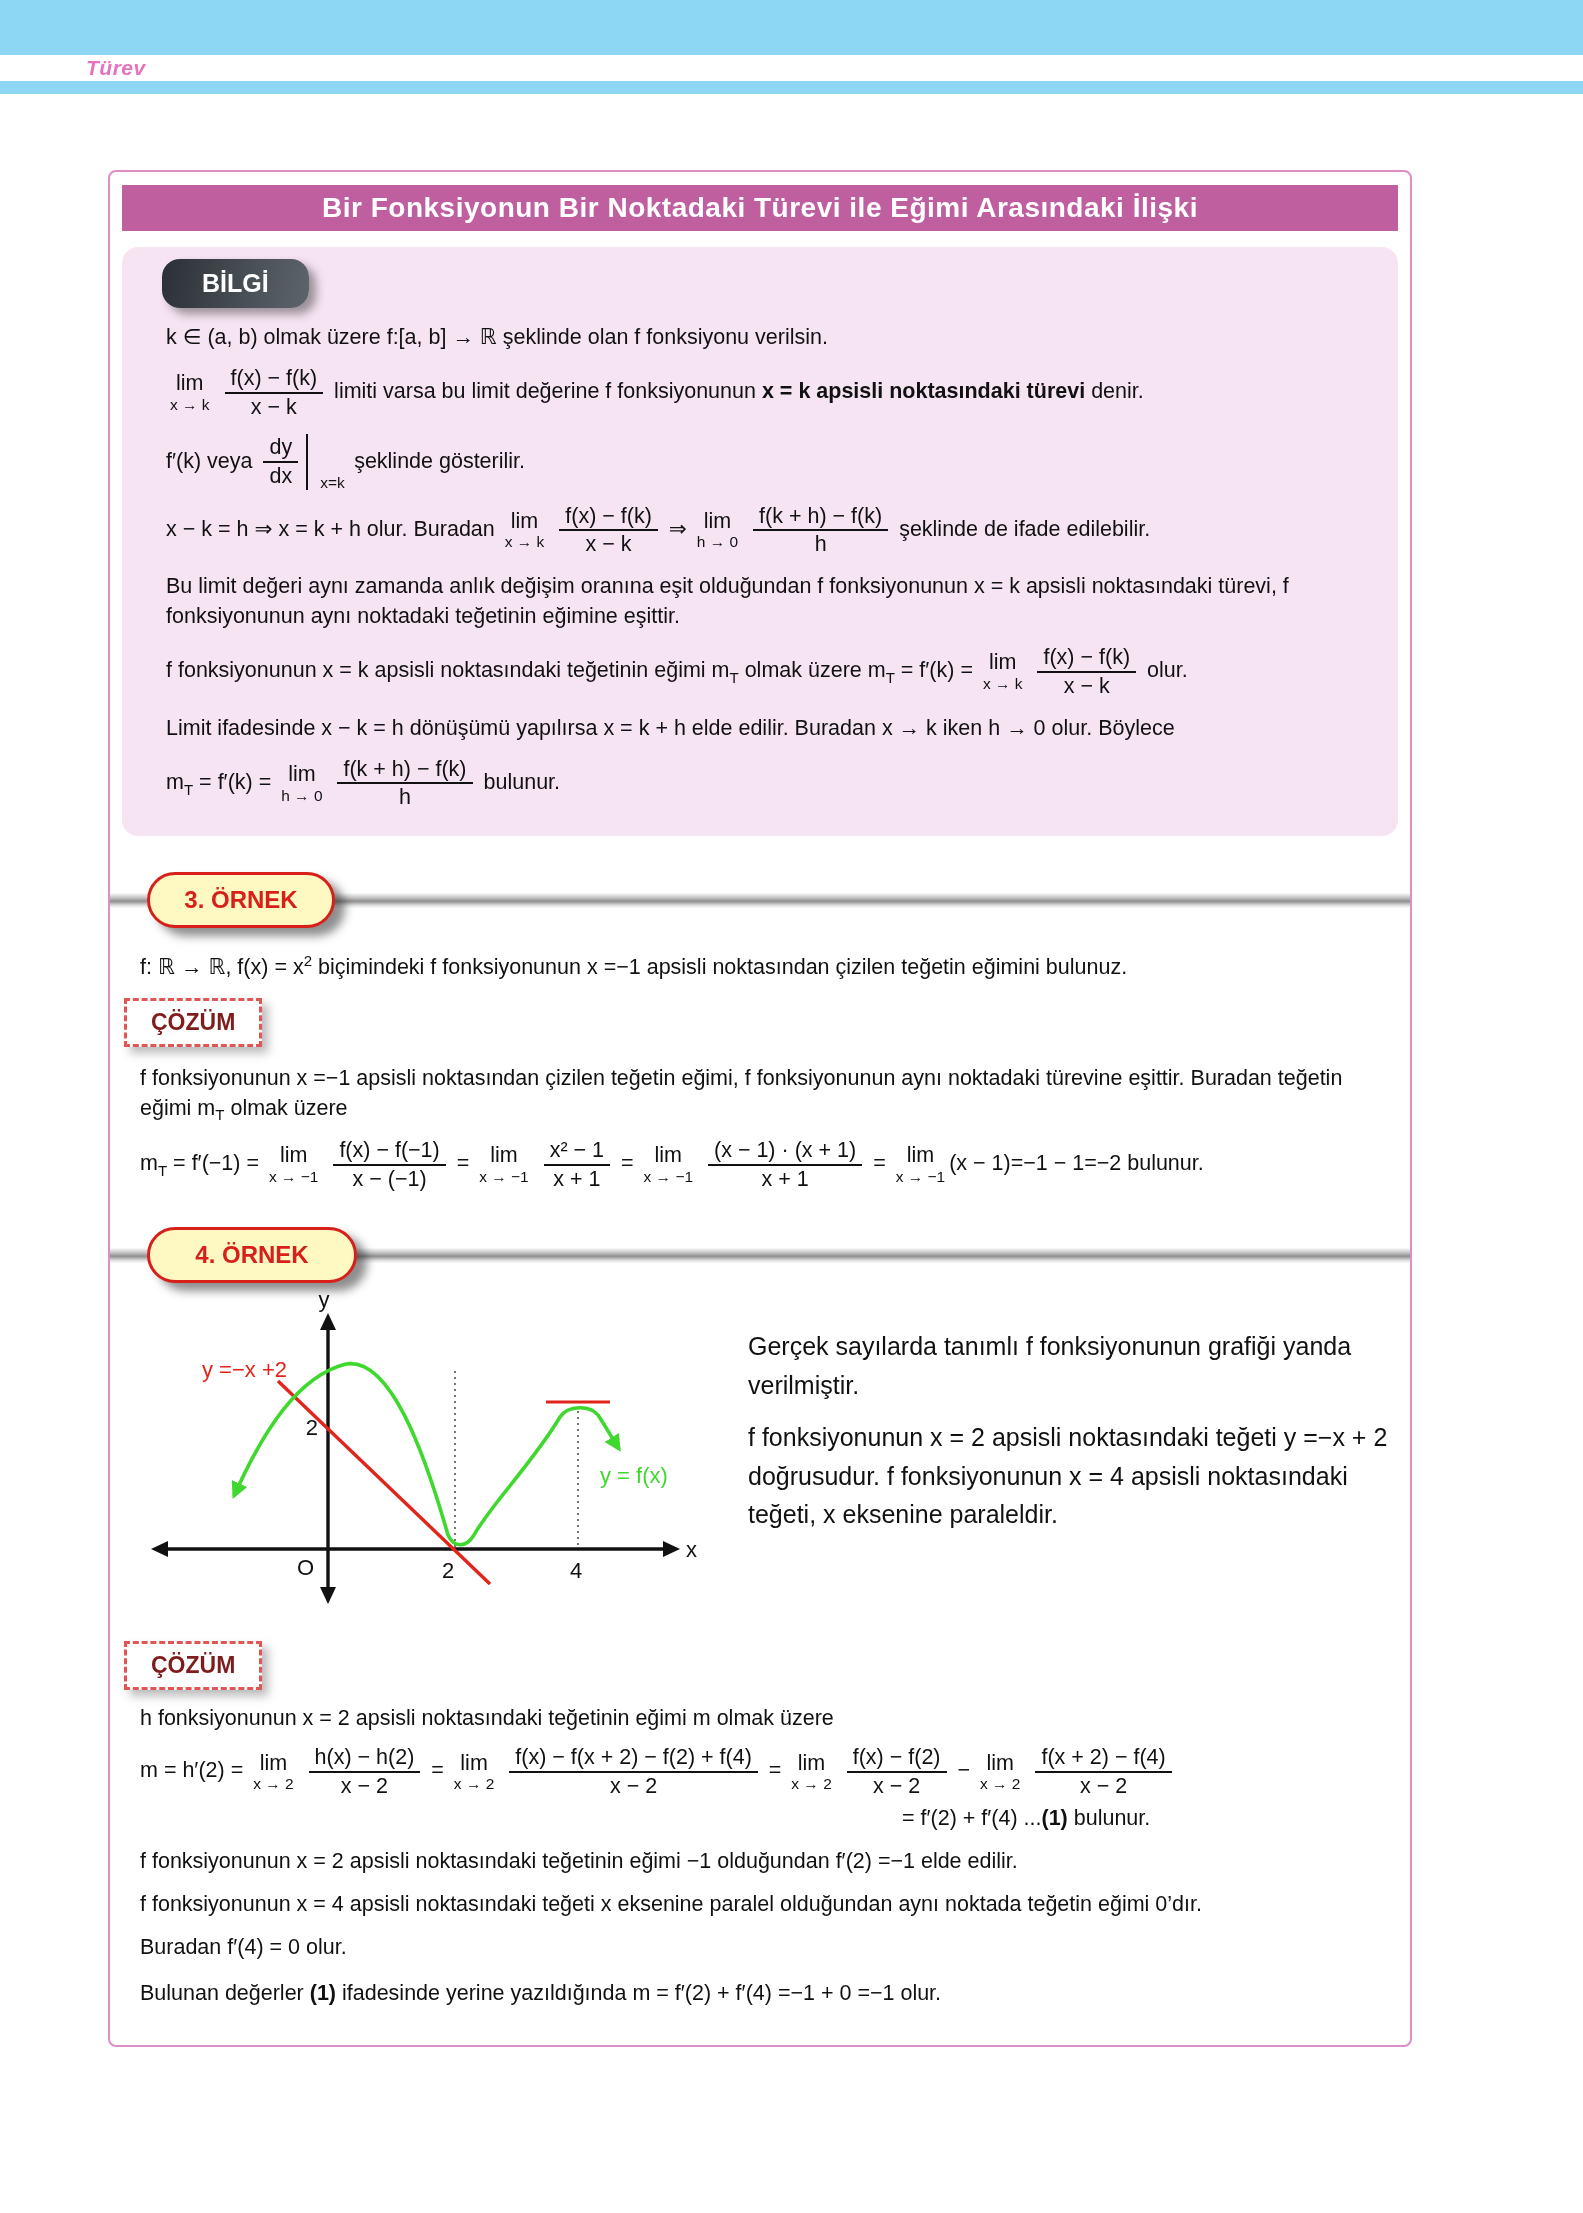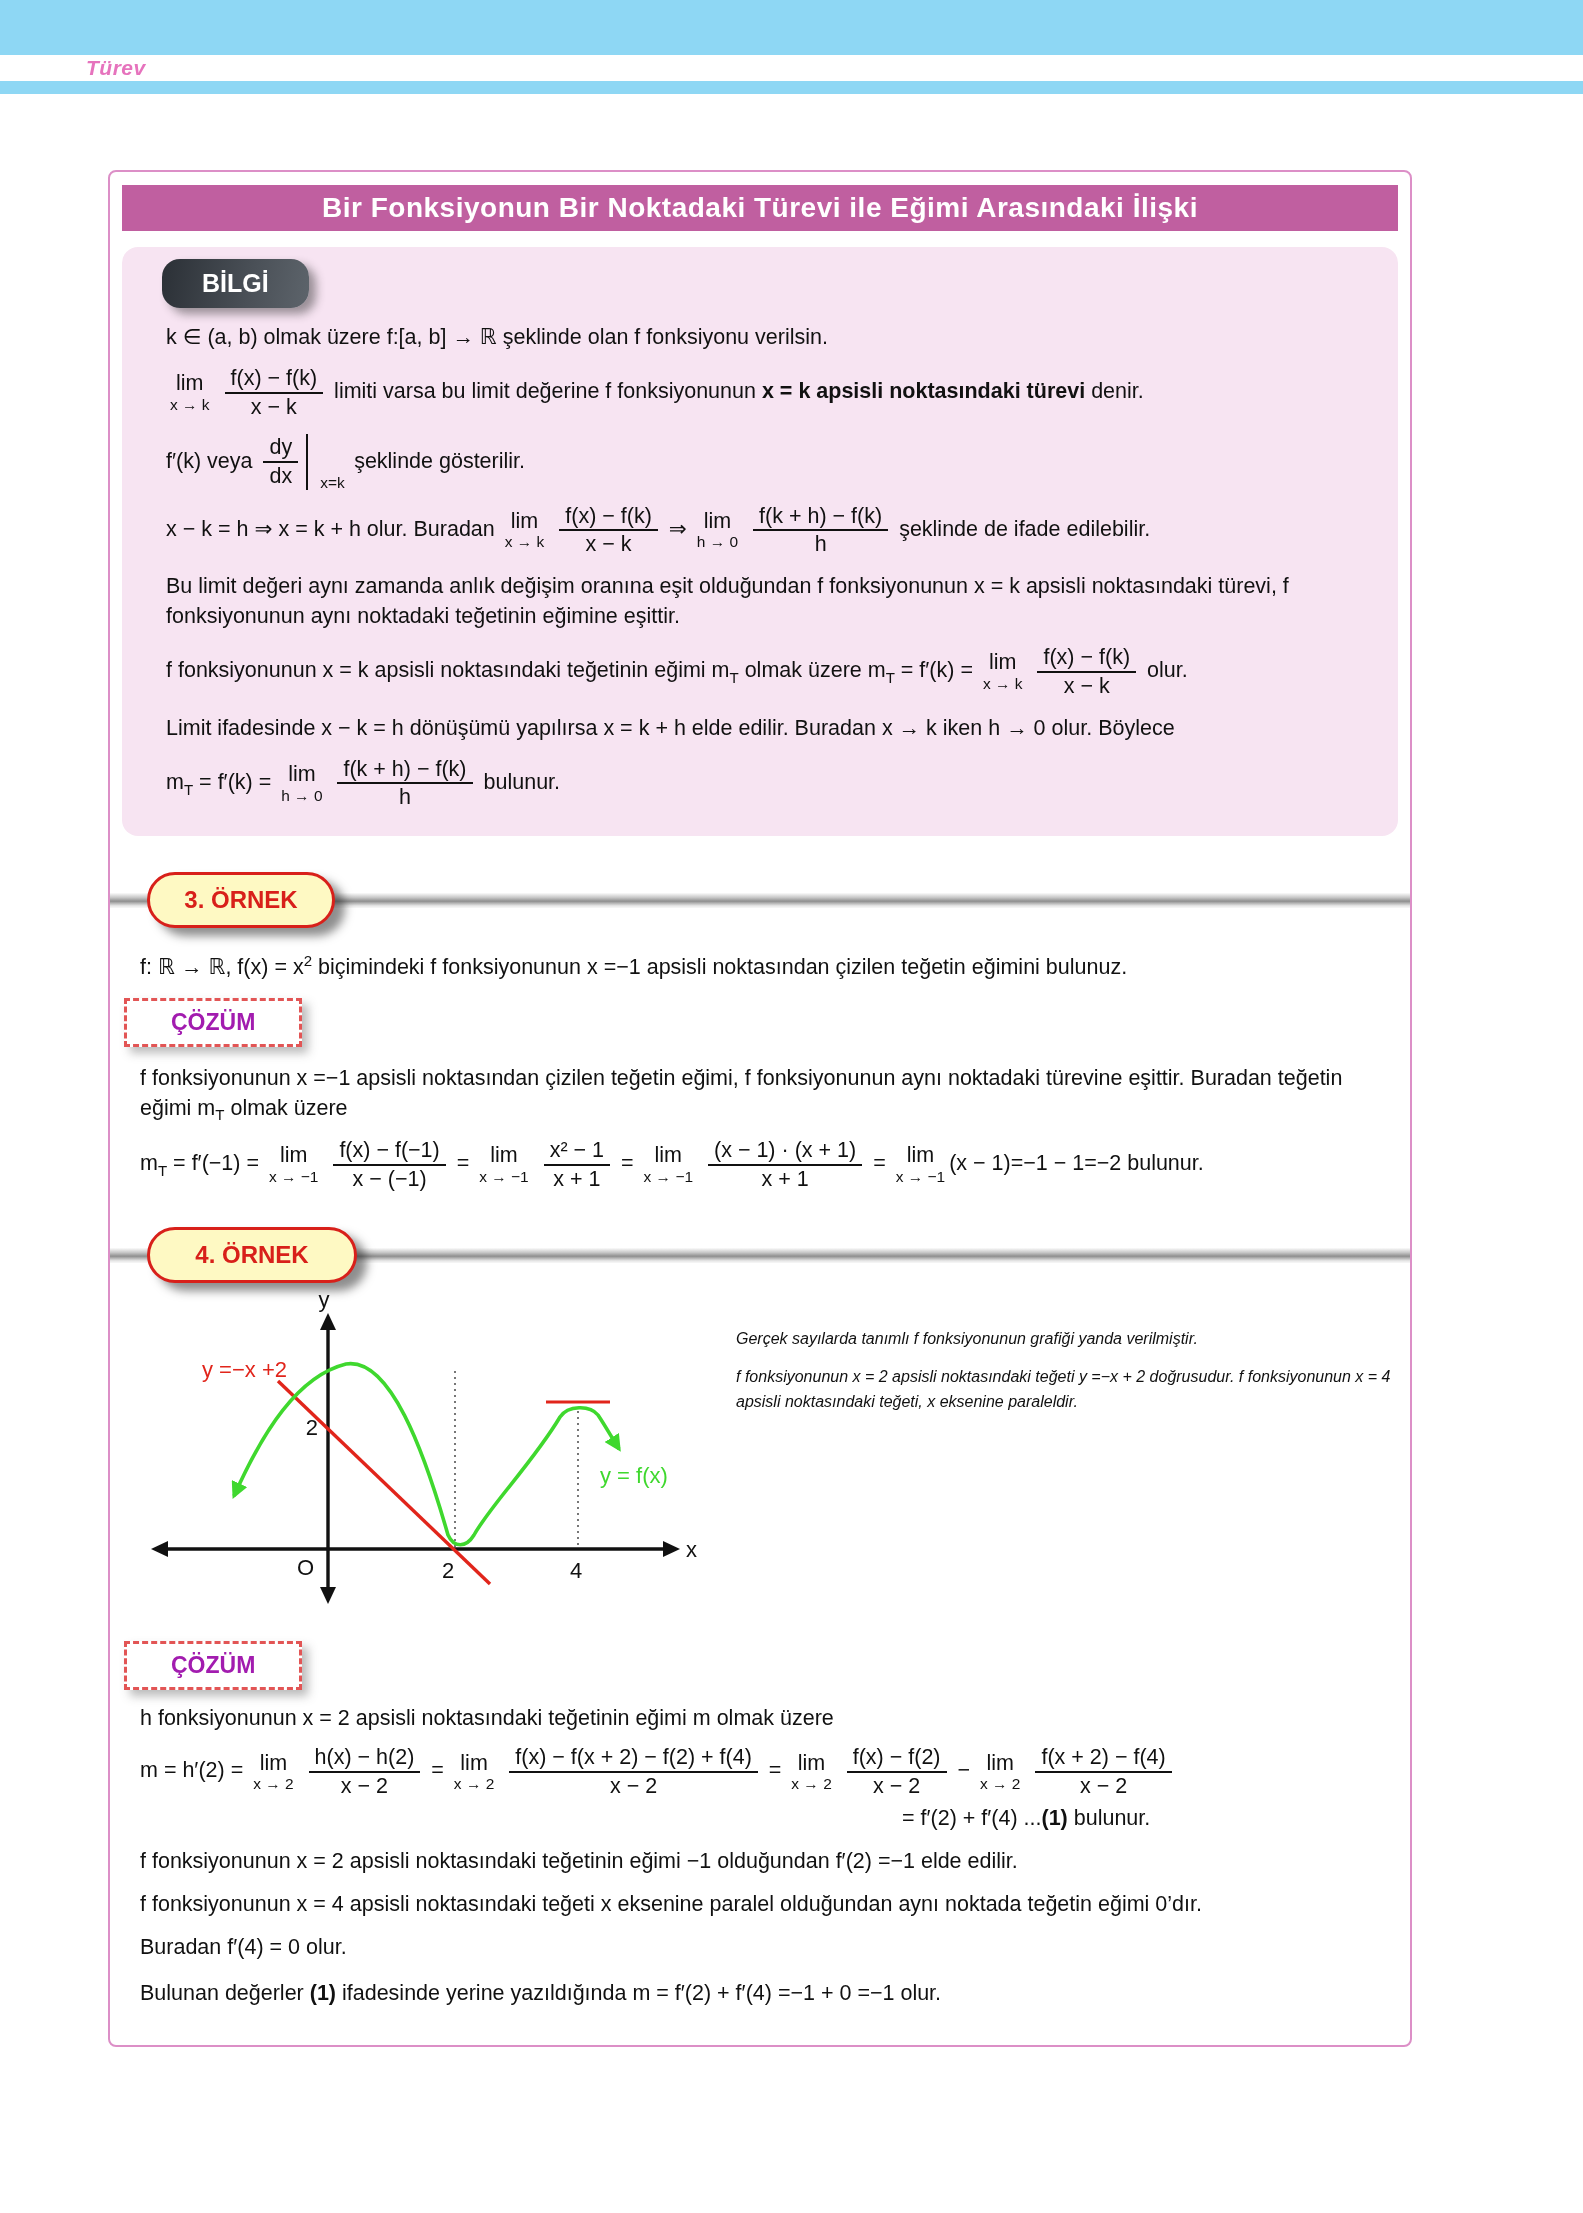--- a/index.html
+++ b/index.html
@@ -47,31 +47,31 @@
   .divider { position:relative; height:58px; margin-top:36px; }
   .divider .bar { position:absolute; left:-12px; right:-12px; top:21px; height:15px;
                   background:linear-gradient(180deg,#fbfbfb 0%,#c7c7c7 30%,#8f8f8f 55%,#e6e6e6 85%,#f8f8f8 100%); }
   .pill { position:absolute; left:25px; top:0; width:188px; height:56px; background:#fef9c3;
           border:3.5px solid #d8201a; border-radius:28px; display:flex; align-items:center;
           justify-content:center; color:#d8201a; font-weight:bold; font-size:24px;
           box-shadow:10px 8px 10px rgba(30,30,30,.5); }
   .pill-wide { width:210px; }
 
   .cozum { display:inline-block; margin:16px 0 0 2px; background:#fff; border:3px dashed #e25555;
-           padding:8px 44px; font-weight:bold; font-size:23px; color:#a21caf;
+           padding:8px 24px; font-weight:bold; font-size:23px; color:#7f1d1d;
            box-shadow:6px 6px 9px rgba(60,60,60,.35); }
 
   .problem   { margin-top:20px; }
   .sol-text  { margin-top:16px; width:1240px; }
   .equation  { margin-top:12px; }
 
   
   .ex4-row { display:flex; margin-top:6px; }
   .graph-wrap { width:592px; flex:0 0 auto; }
-  .desc { width:660px; margin-left:22px; margin-top:36px; font-size:16px; line-height:1.55;font-style:italic; }
+  .desc { width:660px; margin-left:34px; margin-top:36px; font-size:25px; line-height:1.55; }
   .desc p { margin-bottom:13px; }
   .eq-indent { margin-left:762px; margin-top:4px; }
   .note { margin-top:13px; }
   .conclusion { margin-top:16px; }
 
   
   .page-bar { position:absolute; left:120px; right:0; top:2093px; height:33px;
               background:linear-gradient(to right,#000 0%,#4a4a4a 22%,#9b9b9b 50%,#dedede 72%,#fff 93%);
               display:flex; align-items:center; }
   .page-bar span { color:#fff; font-weight:bold; font-size:24px; margin-left:22px; }

